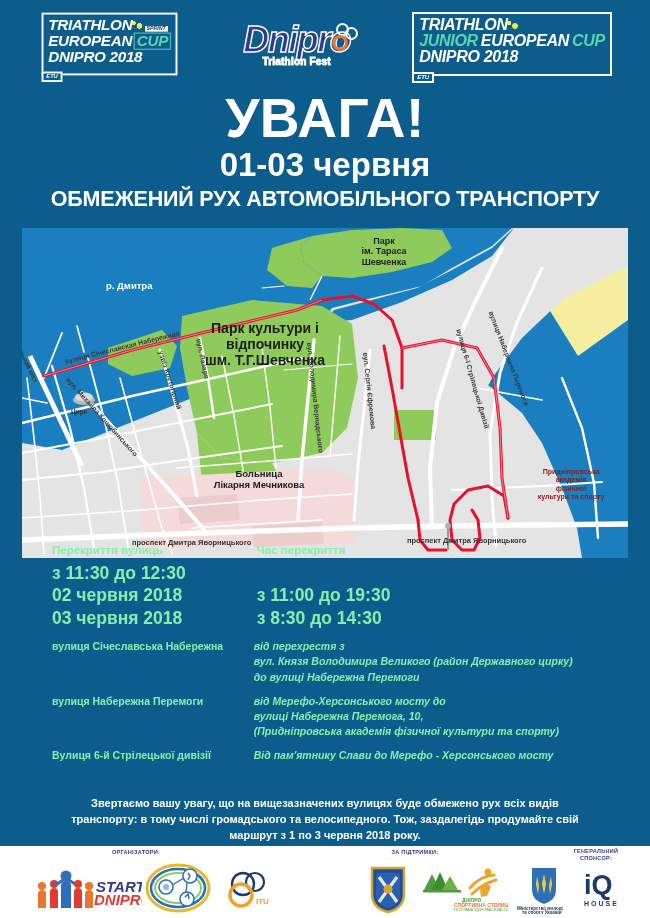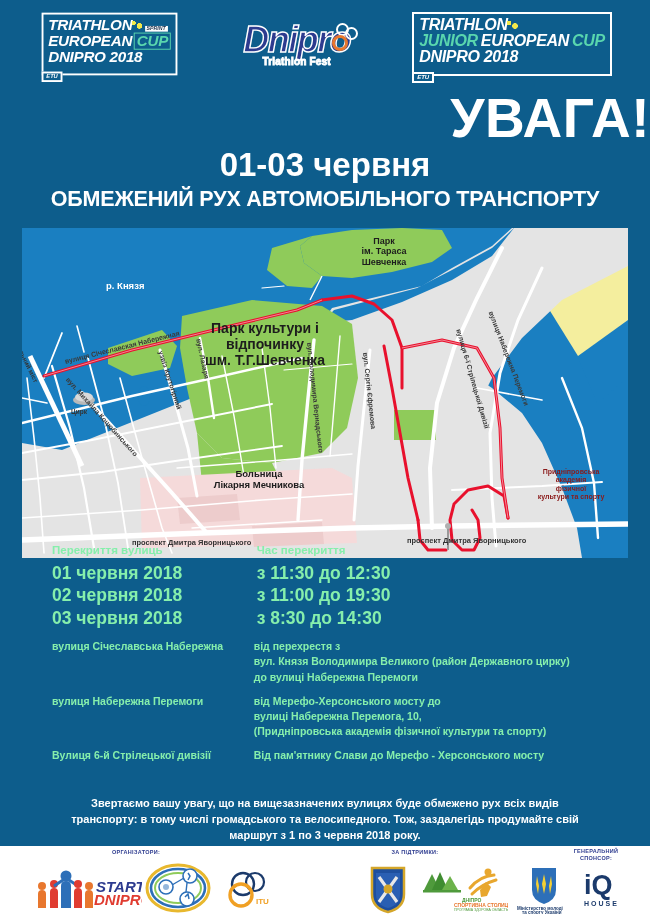--- a/index.html
+++ b/index.html
@@ -78,21 +78,20 @@
   .logo-dnipro .tf {
     font-size: 10px; font-weight: 700; color: #ffffff;
     -webkit-text-stroke: 0.9px #ffffff; margin-top: -2px; letter-spacing: 0.2px;
   }
 
   
   .title-block { position: absolute; top: 92px; left: 0; width: 650px; text-align: center; }
   .t-uvaga {
     color: #ffffff; font-size: 55px; font-weight: 700; line-height: 0.95;
     letter-spacing: 0.5px;
-    text-align: right;
   }
   .t-dates {
     color: #ffffff; font-size: 33px; font-weight: 700; line-height: 1.15;
     letter-spacing: 0px; margin-top: 2px;
   }
   .t-sub {
     color: #ffffff; font-size: 21.5px; font-weight: 700; line-height: 1.1;
     margin-top: 4px; letter-spacing: -0.2px;
   }
 
@@ -123,21 +122,21 @@
   .sch-head div { font-size: 11.5px; font-weight: 700; }
   .col-a { width: 222px; }
   .col-b { width: 370px; }
   .sch-rows { padding: 6px 0 0 52px; }
   .sch-row { display: flex; }
   .sch-row .col-a, .sch-row .col-b { font-size: 17.5px; font-weight: 700; line-height: 1.28; }
 
   .det { padding: 10px 8px 0 52px; }
   .det-row { display: flex; margin-bottom: 9px; }
   .det-row .col-a { font-size: 10.5px; font-weight: 700; padding-top: 1px; }
-  .det-row .col-b { font-size: 10.5px; font-weight: 700; line-height: 1.45; }
+  .det-row .col-b { font-size: 10.5px; font-weight: 700; line-height: 1.45; font-style: italic; }
 
   .notice {
     position: absolute; left: 0; top: 796px; width: 650px;
     text-align: center; color: #ffffff;
     font-size: 11px; font-weight: 700; line-height: 1.45;
     padding: 0 60px;
   }
 
   
   .footer {
@@ -317,21 +316,21 @@
 
       <path d="M300,48 L288,72" stroke="#ffffff" stroke-width="1.4" fill="none"></path>
 
       <ellipse cx="62" cy="172" rx="11" ry="5" fill="#b9b9b9"></ellipse>
       <ellipse cx="62" cy="169" rx="9" ry="4.5" fill="#d9d9d9"></ellipse>
 
       <path d="M426,300 L426,322" stroke="#9a9a9a" stroke-width="2" fill="none"></path>
       <circle cx="426" cy="298" r="3" fill="#b0b0b0"></circle>
     </svg>
 
-    <div class="maplabel ml-river" style="left:84px; top:52px;">р. Князя</div>
+    <div class="maplabel ml-river" style="left:84px; top:52px;">р. Дмитра</div>
 
     <div class="maplabel ml-tiny" style="left:-8px; top:100px; transform:rotate(64deg); transform-origin:left top;">Центральний міст</div>
 
     <div class="maplabel ml-park" style="left:314px; top:8px; width:96px; white-space:pre-line;">Парк
 ім. Тараса
 Шевченка</div>
 
     <div class="maplabel ml-park" style="left:163px; top:92px; width:160px; white-space:pre-line; font-size:14px;">Парк культури і
 відпочинку
 шм. Т.Г.Шевченка</div>
@@ -368,21 +367,20 @@
   </div>
 
   <div class="sched">
     <div class="sch-head">
       <div class="col-a">Перекриття вулиць</div>
       <div class="col-b">Час перекриття</div>
     </div>
 
     <div class="sch-rows">
       <div class="sch-row">
-        <div class="col-a">01 червня 2018</div>
         <div class="col-b">з 11:30 до 12:30</div>
       </div>
       <div class="sch-row">
         <div class="col-a">02 червня 2018</div>
         <div class="col-b">з 11:00 до 19:30</div>
       </div>
       <div class="sch-row">
         <div class="col-a">03 червня 2018</div>
         <div class="col-b">з 8:30 до 14:30</div>
       </div>

